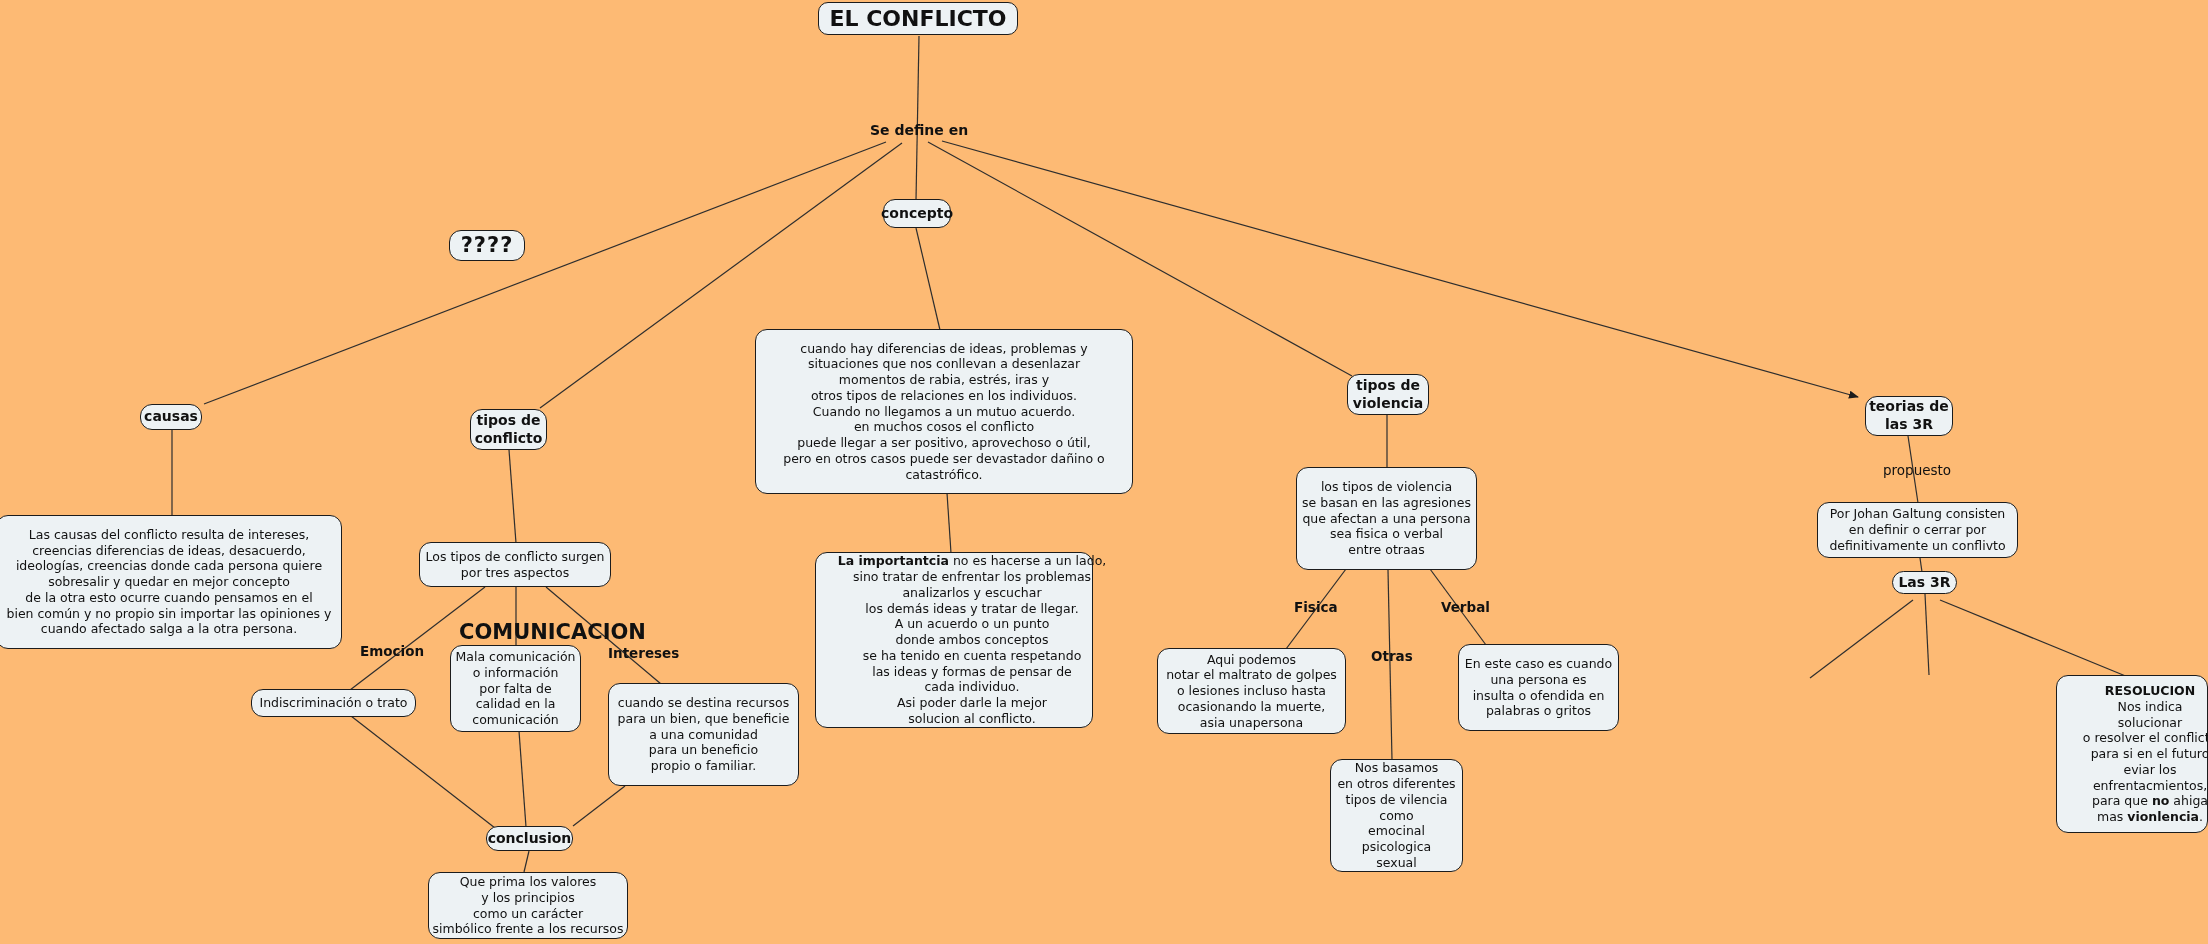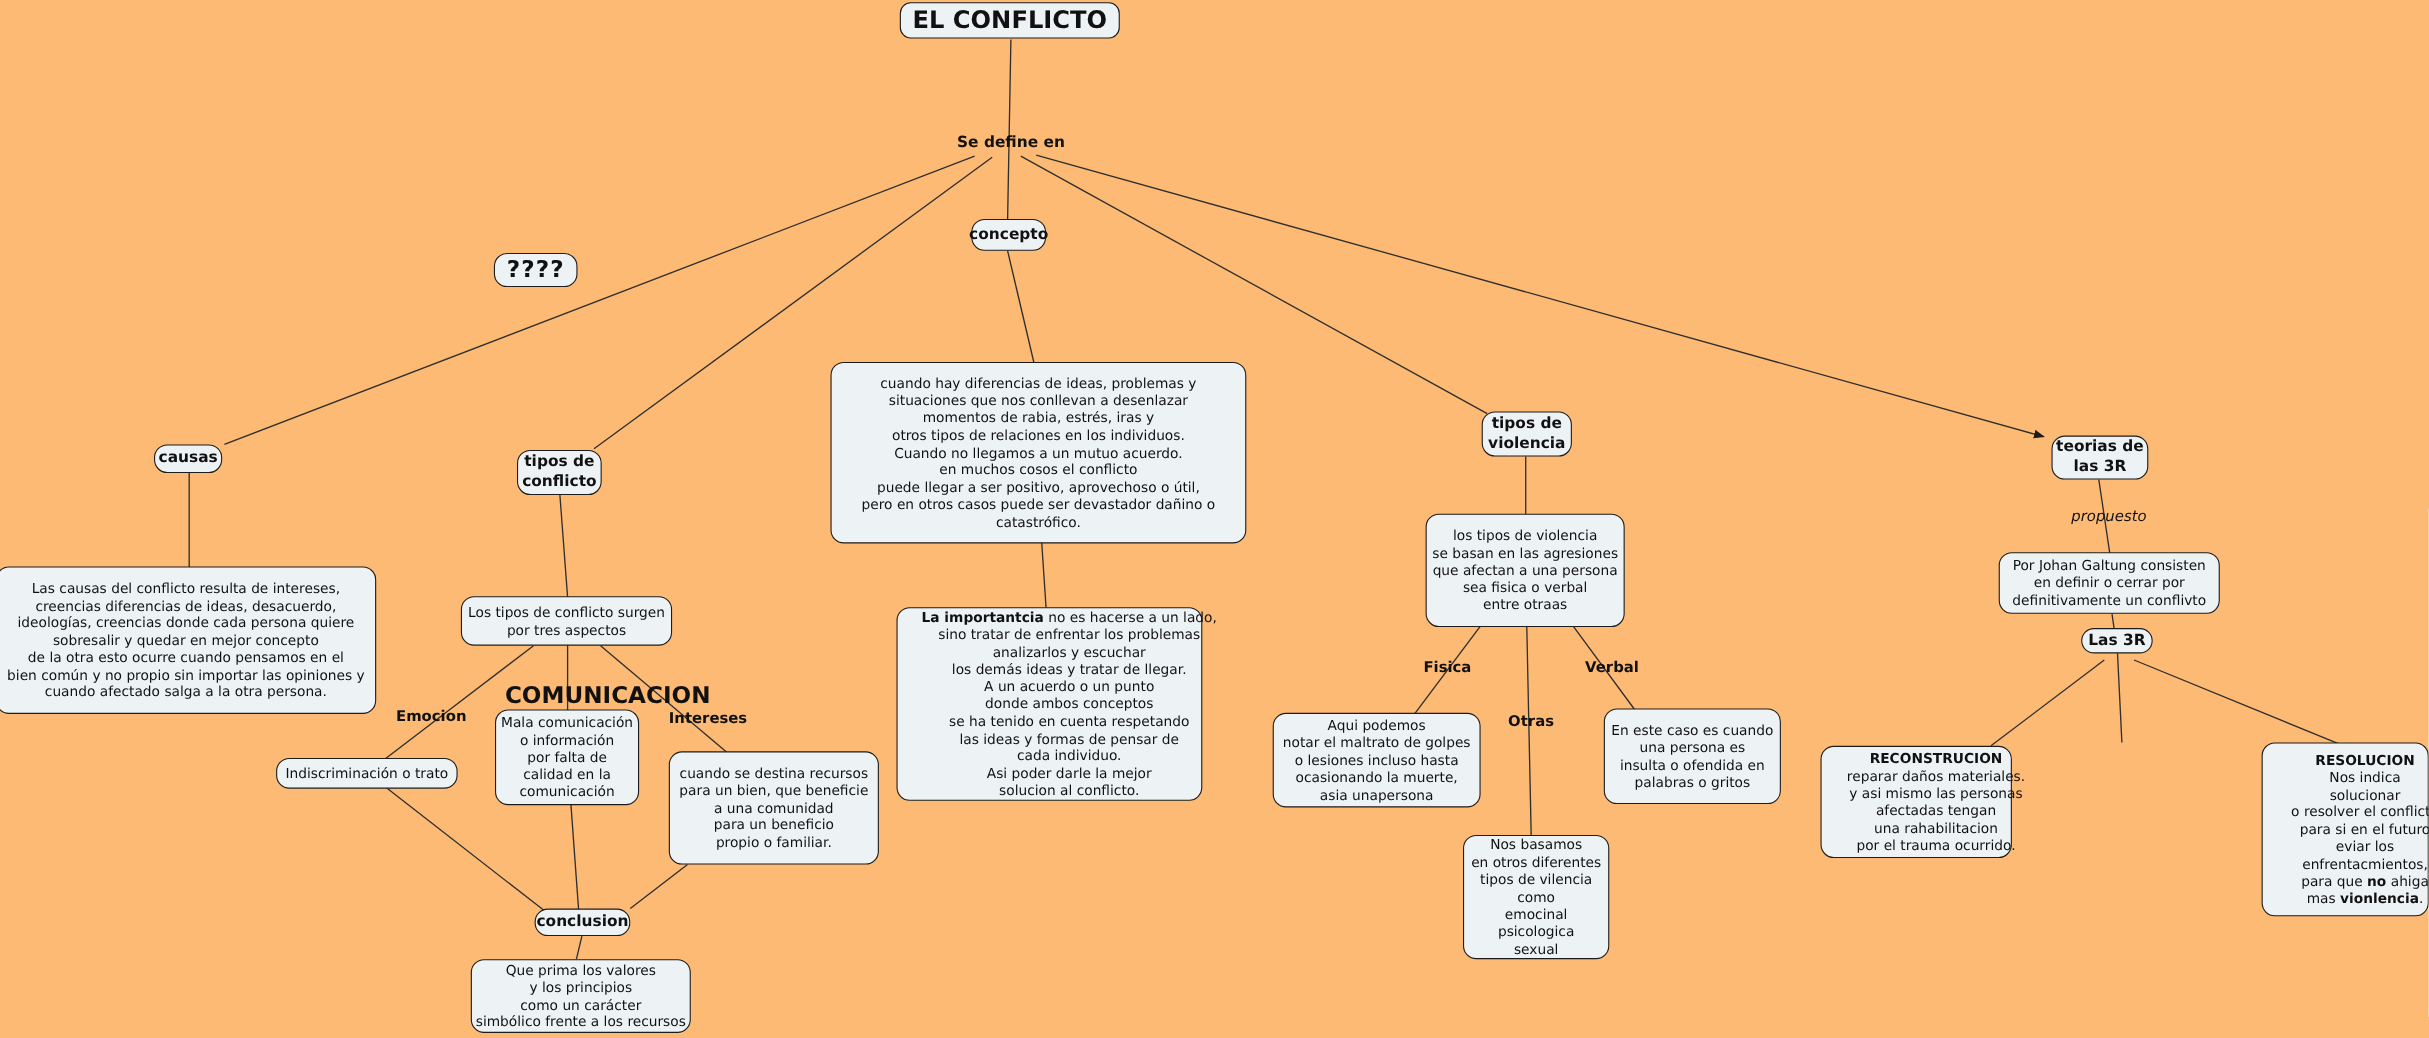--- a/index.html
+++ b/index.html
@@ -9,21 +9,21 @@
   #edges line{stroke:#2e2e2e;stroke-width:1.2;}
   .node,.bx{position:absolute;z-index:2;box-sizing:border-box;
         background:#edf2f4;border:1.4px solid #1c1c1c;border-radius:12px;
         display:flex;align-items:center;justify-content:center;text-align:center;
         white-space:pre;line-height:1.26;}
   .node{font-weight:bold;font-size:14px;padding:2px 6px;}
   .bx{font-size:12.5px;padding:8px 6px;}
   .bx .inner{white-space:pre;margin-left:36px;}
   .bx-title{font-weight:bold;}
   .lbl{position:absolute;z-index:1;font-weight:bold;font-size:13.5px;white-space:pre;}
-  .lbl.plain{font-weight:normal;font-style:italic;}
+  .lbl.plain{font-weight:normal;}
   .title-node{font-size:22px;border-radius:10px;border-width:1.8px;}
   .q-node{font-size:21px;letter-spacing:1px;}
   .big-lbl{font-size:21px;}
   .topalign{align-items:flex-start;padding-top:10px;}
   b{font-weight:bold;}
 </style>
 </head>
 <body>
 
 <div id="canvas">
@@ -156,27 +156,20 @@
 psicologica
 sexual</div>
   <div class="bx" style="left:1817px;top:502px;width:201px;height:56px;">Por Johan Galtung consisten
 en definir o cerrar por
 definitivamente un conflivto</div>
   <div class="bx" style="left:428px;top:872px;width:200px;height:67px;">Que prima los valores
 y los principios
 como un carácter
 simbólico frente a los recursos</div>
 
-  <div class="bx" style="left:1655px;top:678px;width:174px;height:102px;">
-    <div class="inner"><div class="bx-title">RECONSTRUCION</div><span>reparar daños materiales.
-y asi mismo las personas
-afectadas tengan
-una rahabilitacion
-por el trauma ocurrido.</span></div>
-  </div>
 
 
   <div class="bx" style="left:2056px;top:675px;width:152px;height:158px;">
     <div class="inner"><div class="bx-title">RESOLUCION</div><span>Nos indica
 solucionar
 o resolver el conflicto
 para si en el futuro
 eviar los
 enfrentacmientos,
 para que </span><b>no</b><span> ahiga

